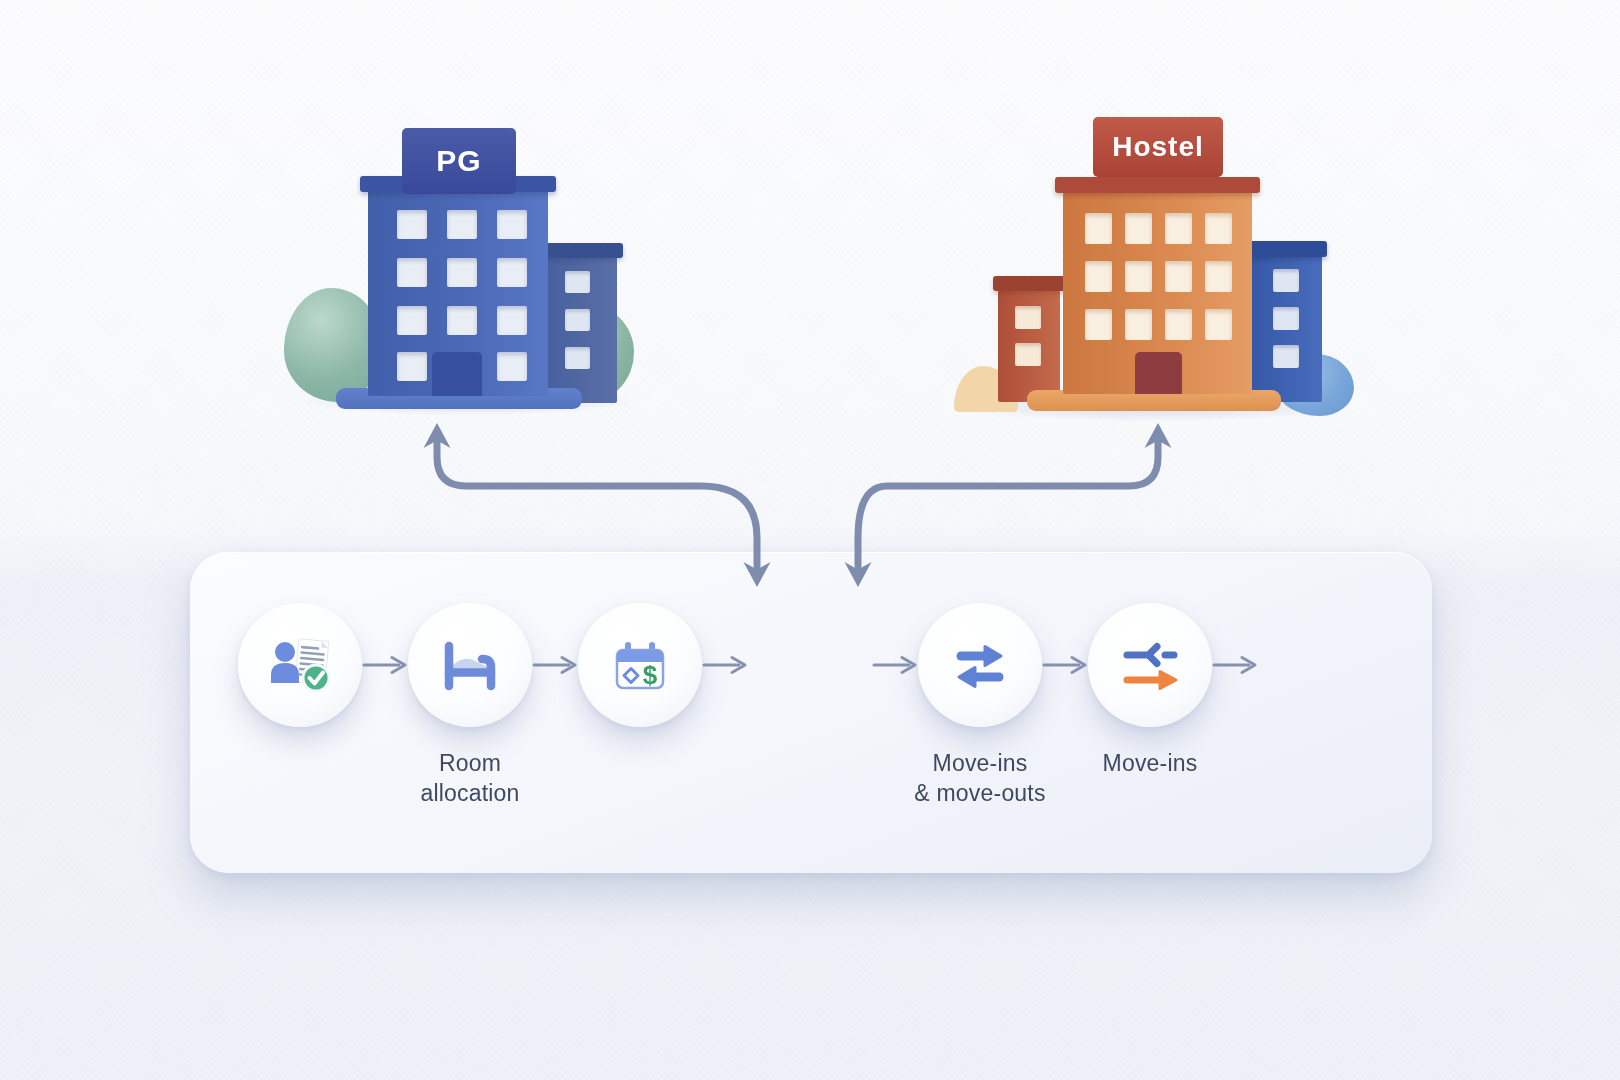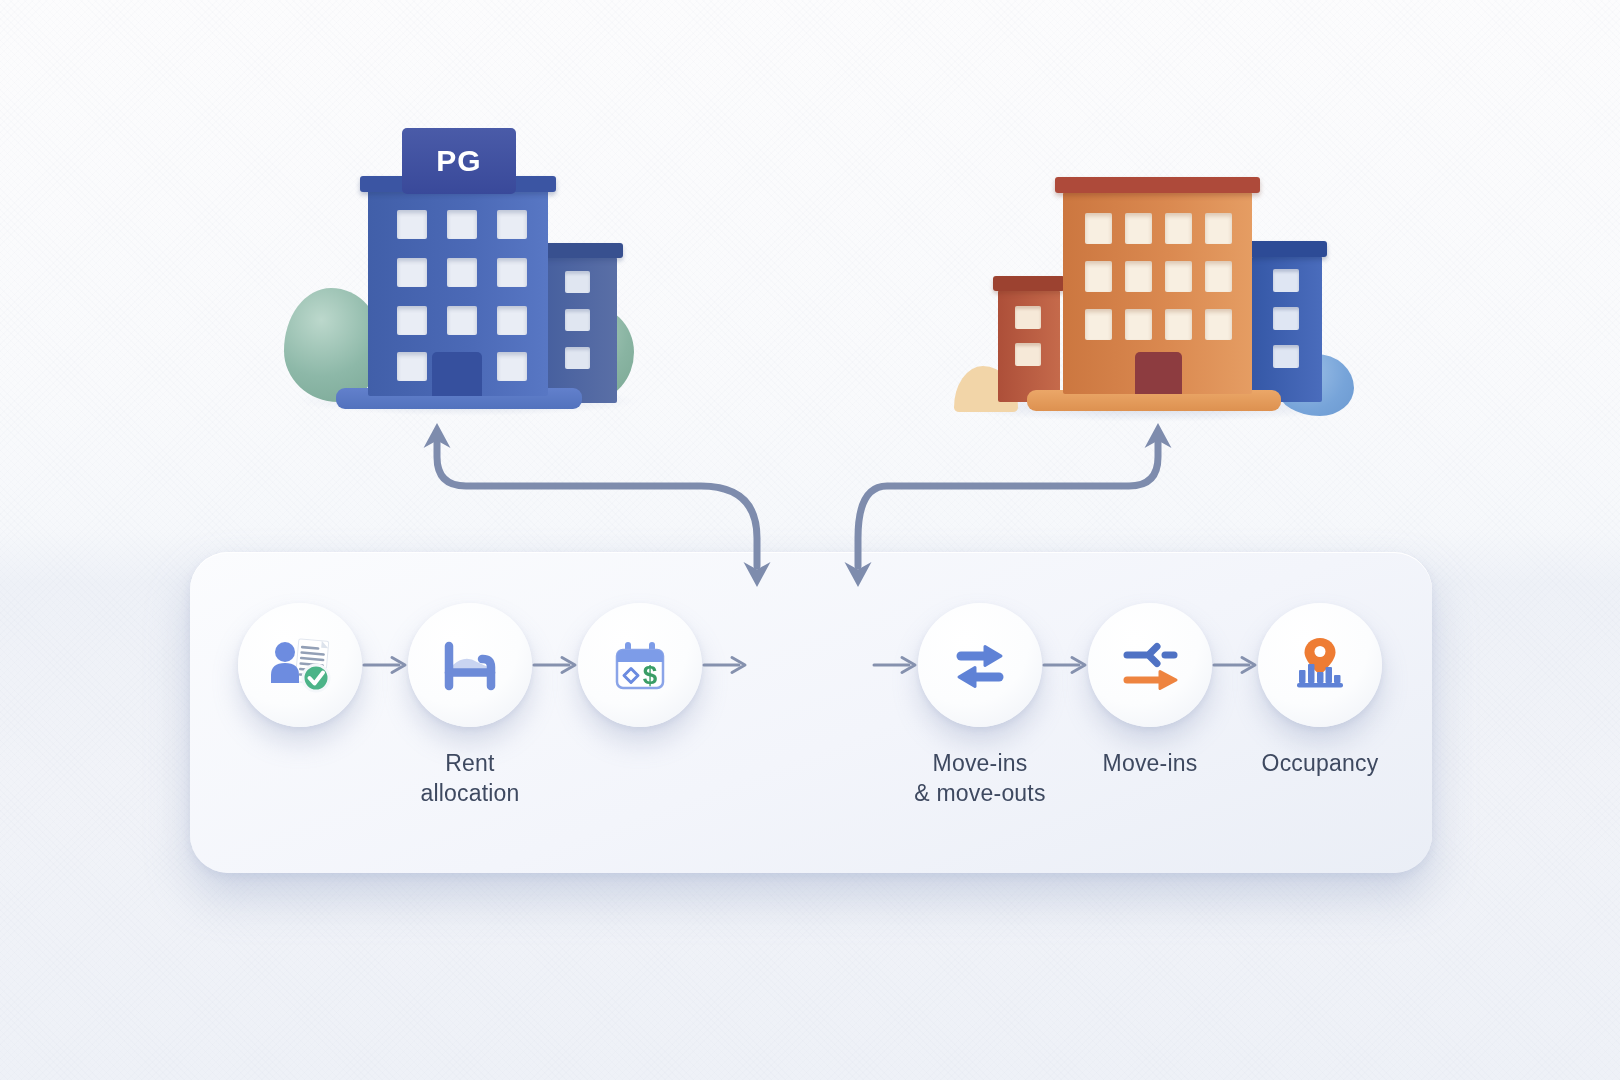--- a/index.html
+++ b/index.html
@@ -170,20 +170,23 @@
         <i class="w" style="position:static"></i>
         <i class="w" style="position:static"></i>
         <i class="w" style="position:static"></i>
         <i class="w" style="position:static"></i>
         <i class="w" style="position:static"></i>
         <i class="w" style="position:static"></i>
       </div>
       <div class="hostel-door"></div>
     </div>
     <div class="hostel-roof"></div>
+    <div class="sign hostel-sign">
+      <span>Hostel</span>
+    </div>
   </div>
 
   <div class="workflow-panel">
 
     <div class="step s1">
       <div class="step-circle">
         <svg width="72" height="72" viewBox="0 0 72 72">
           <g transform="rotate(5 48 32)">
             <rect x="33" y="11" width="30" height="43" rx="2" fill="#ffffff" stroke="#e2e7ef" stroke-width="1"></rect>
             <path d="M56 11 L63 18 L56 18 Z" fill="#dde3ec"></path>
@@ -208,21 +211,21 @@
       <div class="step-circle">
         <svg width="72" height="72" viewBox="0 0 72 72">
           <path d="M19 43 V36 Q31 25 43 33 L54 38 V43 Z" fill="#c9d4f1"></path>
           <g stroke="#6d8bd8" stroke-width="8.5" stroke-linecap="round" fill="none">
             <line x1="15" y1="17" x2="15" y2="57"></line>
             <line x1="15" y1="43.5" x2="57" y2="43.5"></line>
             <path d="M57 57 L57 38 Q57 29.5 48 30"></path>
           </g>
         </svg>
       </div>
-      <div class="step-label">Rent
+      <div class="step-label">Room
 allocation</div>
     </div>
 
     <div class="step s3">
       <div class="step-circle">
         <svg width="72" height="72" viewBox="0 0 72 72">
           <rect x="21" y="13" width="6" height="14" rx="3" fill="#7d9ce8"></rect>
           <rect x="45" y="13" width="6" height="14" rx="3" fill="#7d9ce8"></rect>
           <rect x="13" y="21" width="46" height="38" rx="6" fill="#ffffff" stroke="#8aa4e8" stroke-width="2.5"></rect>
           <path d="M13 27 Q13 21 19 21 H53 Q59 21 59 27 V33 H13 Z" fill="#7d9ce8"></path>
@@ -256,37 +259,20 @@
             <path d="M43 17.5 L34.5 26 L43 34.5"></path>
             <line x1="51" y1="26" x2="60" y2="26"></line>
           </g>
           <line x1="13" y1="51" x2="47" y2="51" stroke="#ee8440" stroke-width="7" stroke-linecap="round"></line>
           <polygon points="46,42.5 62,51 46,59.5" fill="#ee8440" stroke="#ee8440" stroke-width="3" stroke-linejoin="round"></polygon>
         </svg>
       </div>
       <div class="step-label">Move-ins</div>
     </div>
 
-    <div class="step s7">
-      <div class="step-circle">
-        <svg width="72" height="72" viewBox="0 0 72 72">
-          <path d="M36 9 C27 9 20.5 15.5 20.5 23.5 C20.5 33 36 46 36 46 C36 46 51.5 33 51.5 23.5 C51.5 15.5 45 9 36 9 Z" fill="#ee7c33"></path>
-          <circle cx="36" cy="22.5" r="5.5" fill="#ffffff"></circle>
-          <g fill="#5f82d6">
-            <rect x="15" y="41" width="6.5" height="13" rx="1"></rect>
-            <rect x="24" y="35" width="6.5" height="19" rx="1"></rect>
-            <rect x="33" y="43" width="6.5" height="11" rx="1"></rect>
-            <rect x="41.5" y="38" width="6.5" height="16" rx="1"></rect>
-            <rect x="50" y="46" width="6.5" height="8" rx="1"></rect>
-            <rect x="13" y="54" width="46" height="4.5" rx="2"></rect>
-          </g>
-        </svg>
-      </div>
-      <div class="step-label">Occupancy</div>
-    </div>
   </div>
 
   <svg class="overlay" width="1620" height="1080" viewBox="0 0 1620 1080">
     <g stroke="#7e8cad" stroke-width="7" fill="none" stroke-linecap="round">
       <path d="M437 441 L437 457 Q437 486 466 486 L701 486 Q757 486 757 538 L757 566"></path>
       <path d="M1158 441 L1158 457 Q1158 486 1129 486 L887 486 Q858 486 858 538 L858 566"></path>
     </g>
     <g fill="#7e8cad">
       <path d="M437 423 L423.5 448 L437 440.5 L450.5 448 Z"></path>
       <path d="M1158 423 L1144.5 448 L1158 440.5 L1171.5 448 Z"></path>

